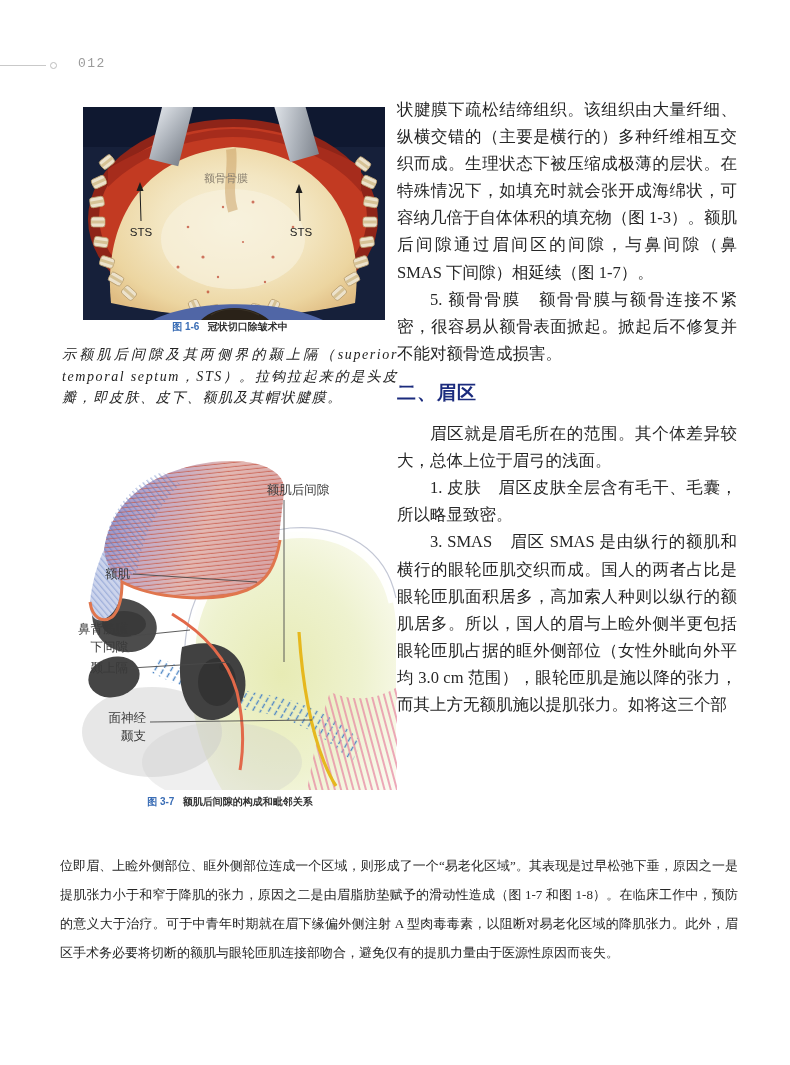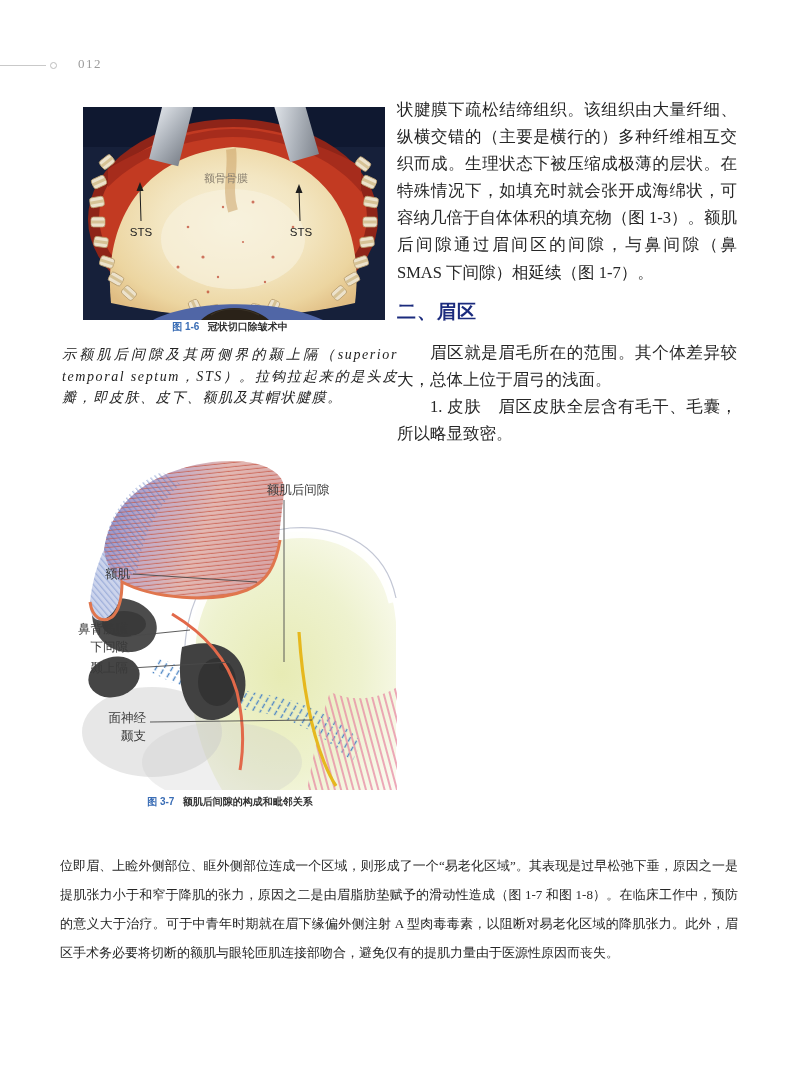--- a/index.html
+++ b/index.html
@@ -5,21 +5,21 @@
   :root{
     --heading_navy:#1b2b7d; --caption_blue:#3a6db5; --body_text:#262626; --header_gray:#9b9b9b;
   }
   html,body{margin:0;padding:0;}
   body{
     width:790px;height:1065px;position:relative;background:#ffffff;overflow:hidden;
     font-family:"Liberation Serif", serif;color:var(--body_text);
   }
   
   .hdr{position:absolute;top:55px;left:0;right:0;height:22px;
-    font-family:Liberation Serif, serif;color:var(--header_gray);font-size:13px;letter-spacing:1.5px;}
+    font-family:Liberation Mono, monospace;color:var(--header_gray);font-size:13px;letter-spacing:1.5px;}
   .hdr-rule{position:absolute;left:0;top:10px;width:46px;height:1px;background:#c9c9c9;}
   .hdr-dot{position:absolute;left:50px;top:7px;width:5px;height:5px;border:1px solid #bdbdbd;border-radius:50%;background:#fff;}
   .hdr-num{position:absolute;left:78px;top:1px;}
   .hdr-title{position:absolute;left:132px;top:1px;letter-spacing:2px;}
   
   .photo{position:absolute;left:83px;top:107px;width:302px;height:213px;}
   .figcap{position:absolute;left:60px;width:340px;text-align:center;
     font-family:"Liberation Sans", sans-serif;font-size:10px;font-weight:600;color:#323232;}
   .figcap .lbl{color:var(--caption_blue);margin-right:.85em;}
   .cap16{top:320px;}
@@ -222,20 +222,22 @@
     <text x="84" y="308" text-anchor="end">颞支</text>
   </g>
 </svg>
 
 <div class="figcap cap17">
   <span class="lbl">图 3-7</span><span>额肌后间隙的构成和毗邻关系</span>
 </div>
 
 <div class="rcol">
   <p class="cont">状腱膜下疏松结缔组织。该组织由大量纤细、纵横交错的（主要是横行的）多种纤维相互交织而成。生理状态下被压缩成极薄的层状。在特殊情况下，如填充时就会张开成海绵状，可容纳几倍于自体体积的填充物（图 1-3）。额肌后间隙通过眉间区的间隙，与鼻间隙（鼻 SMAS 下间隙）相延续（图 1-7）。</p>
+  <p>5. 额骨骨膜　额骨骨膜与额骨连接不紧密，很容易从额骨表面掀起。掀起后不修复并不能对额骨造成损害。</p>
   <h2 class="sec-h">二、眉区</h2>
   <p>眉区就是眉毛所在的范围。其个体差异较大，总体上位于眉弓的浅面。</p>
   <p>1. 皮肤　眉区皮肤全层含有毛干、毛囊，所以略显致密。</p>
+  <p>3. SMAS　眉区 SMAS 是由纵行的额肌和横行的眼轮匝肌交织而成。国人的两者占比是眼轮匝肌面积居多，高加索人种则以纵行的额肌居多。所以，国人的眉与上睑外侧半更包括眼轮匝肌占据的眶外侧部位（女性外眦向外平均 3.0 cm 范围），眼轮匝肌是施以降的张力，而其上方无额肌施以提肌张力。如将这三个部</p>
 </div>
 
 <div class="bottomtext">
   <p>位即眉、上睑外侧部位、眶外侧部位连成一个区域，则形成了一个“易老化区域”。其表现是过早松弛下垂，原因之一是提肌张力小于和窄于降肌的张力，原因之二是由眉脂肪垫赋予的滑动性造成（图 1-7 和图 1-8）。在临床工作中，预防的意义大于治疗。可于中青年时期就在眉下缘偏外侧注射 A 型肉毒毒素，以阻断对易老化区域的降肌张力。此外，眉区手术务必要将切断的额肌与眼轮匝肌连接部吻合，避免仅有的提肌力量由于医源性原因而丧失。</p>
 </div>
 
 </body></html>

